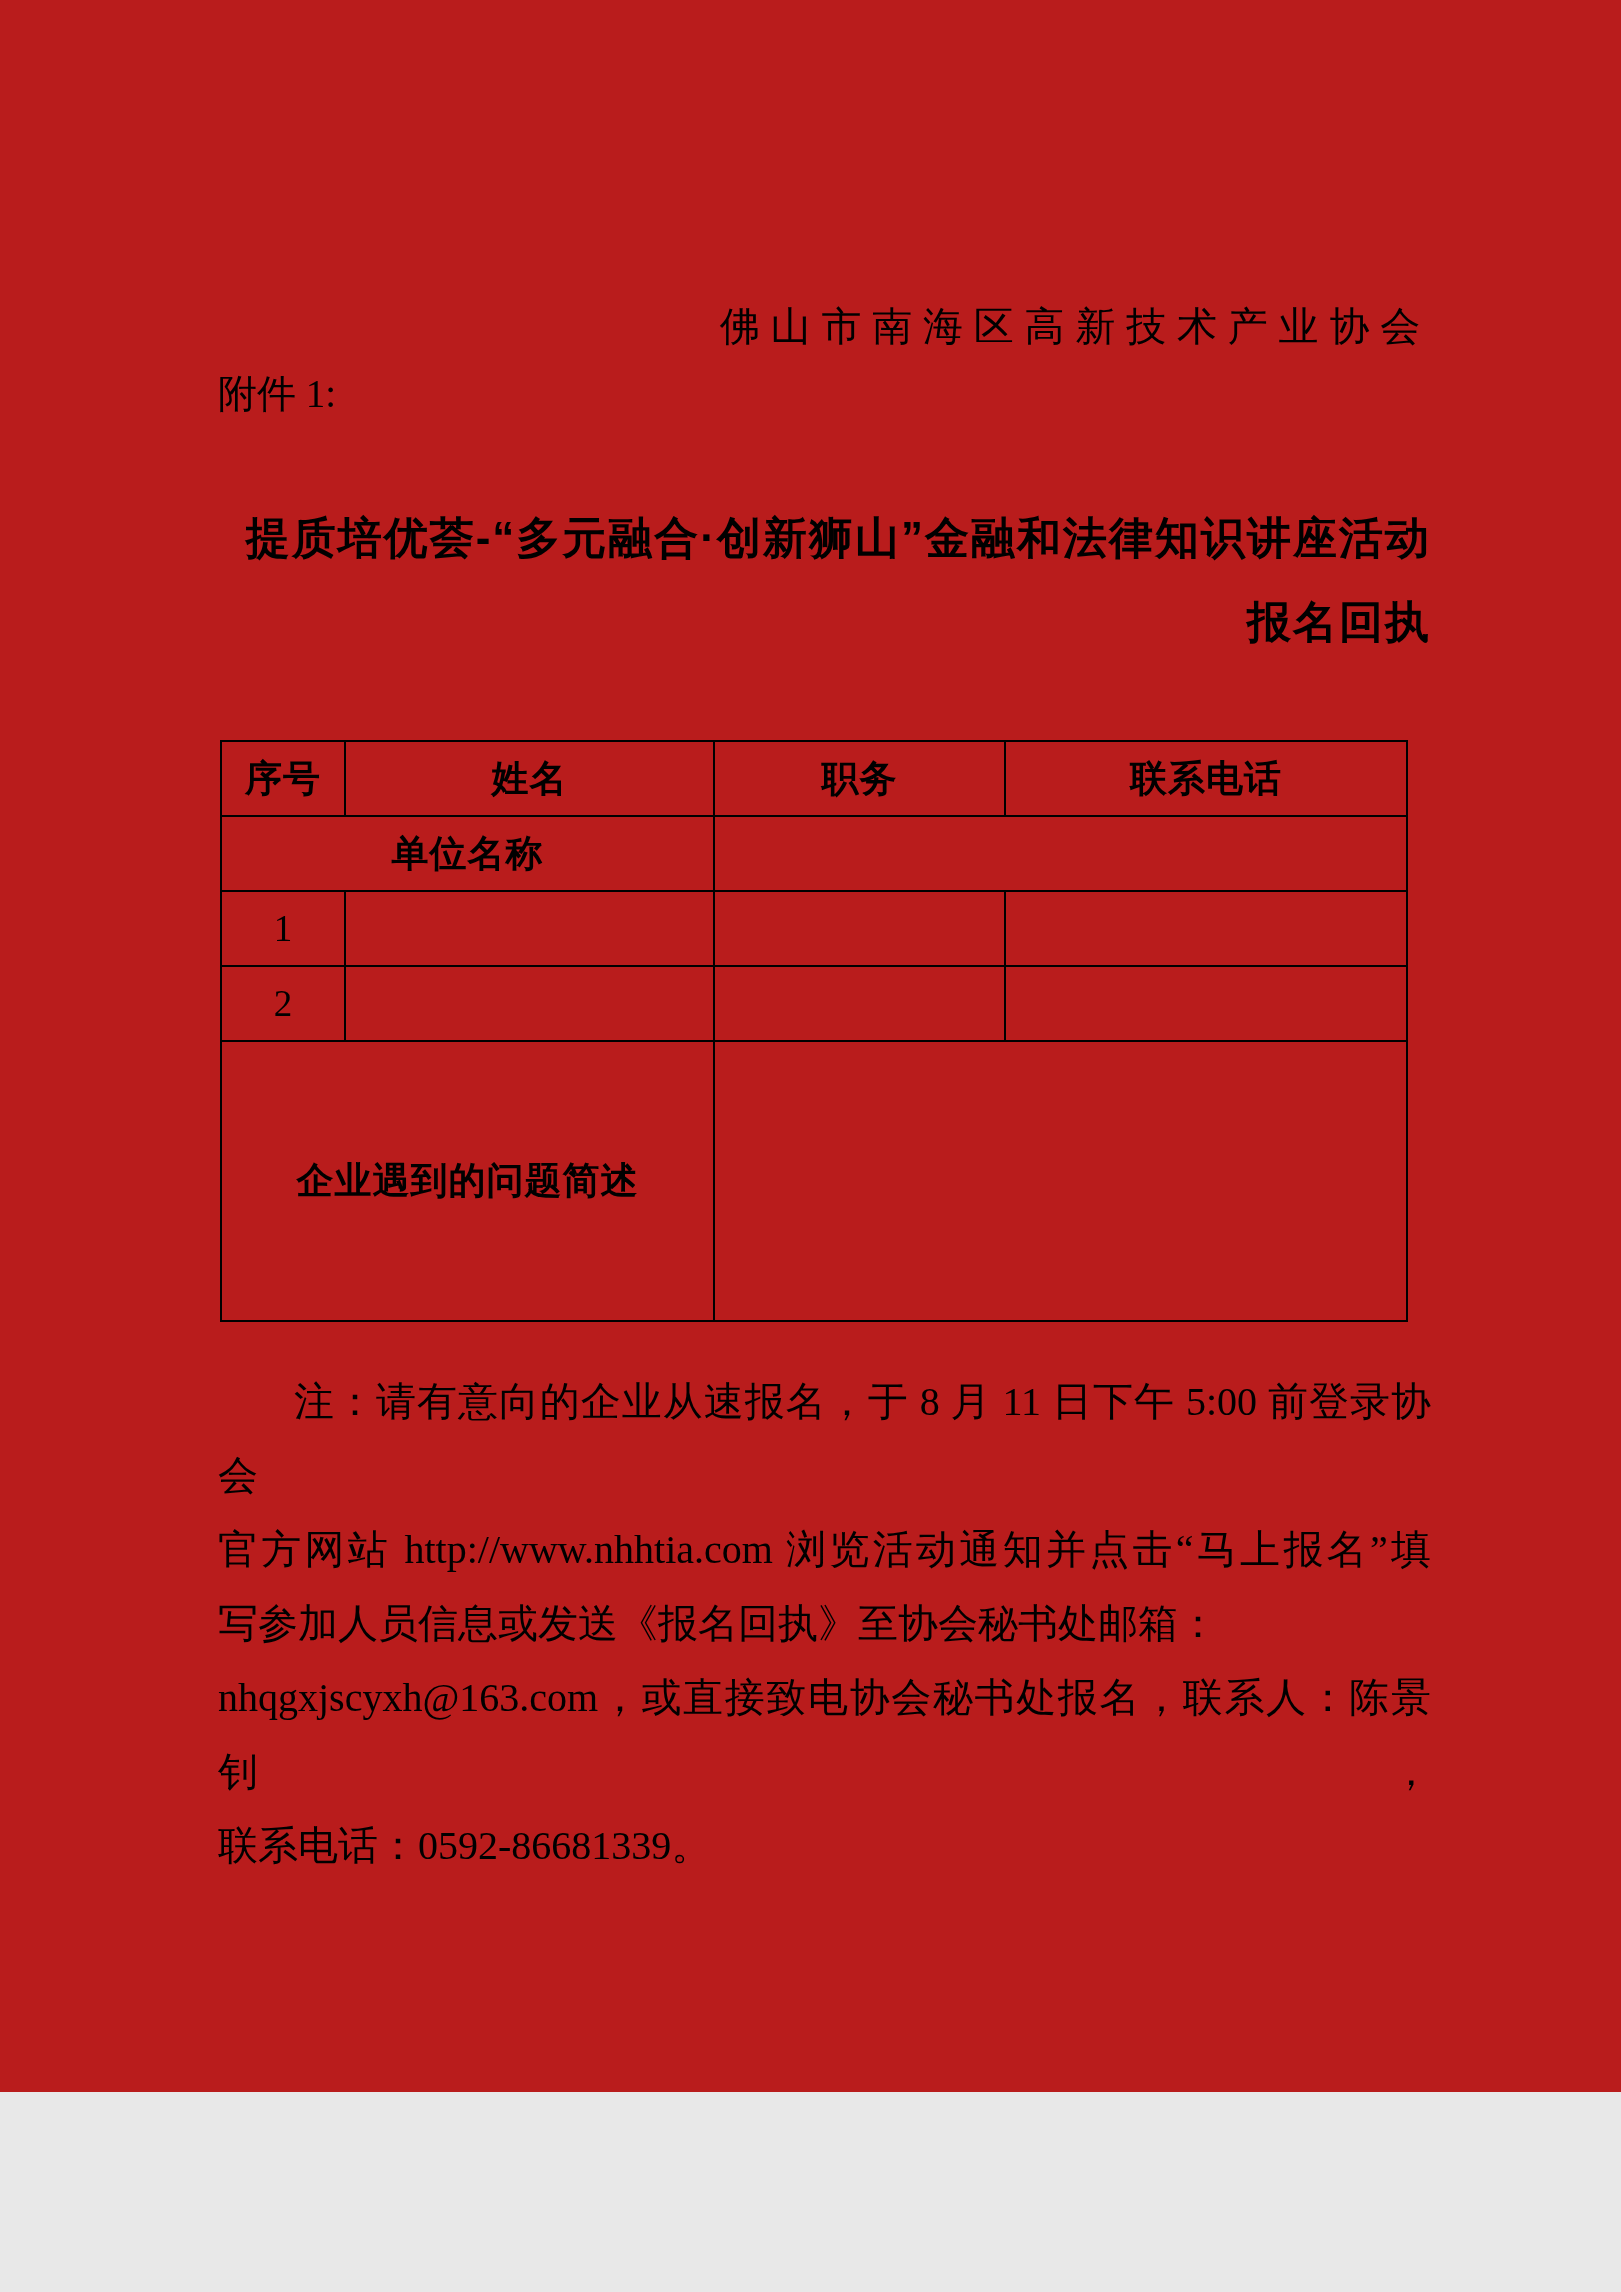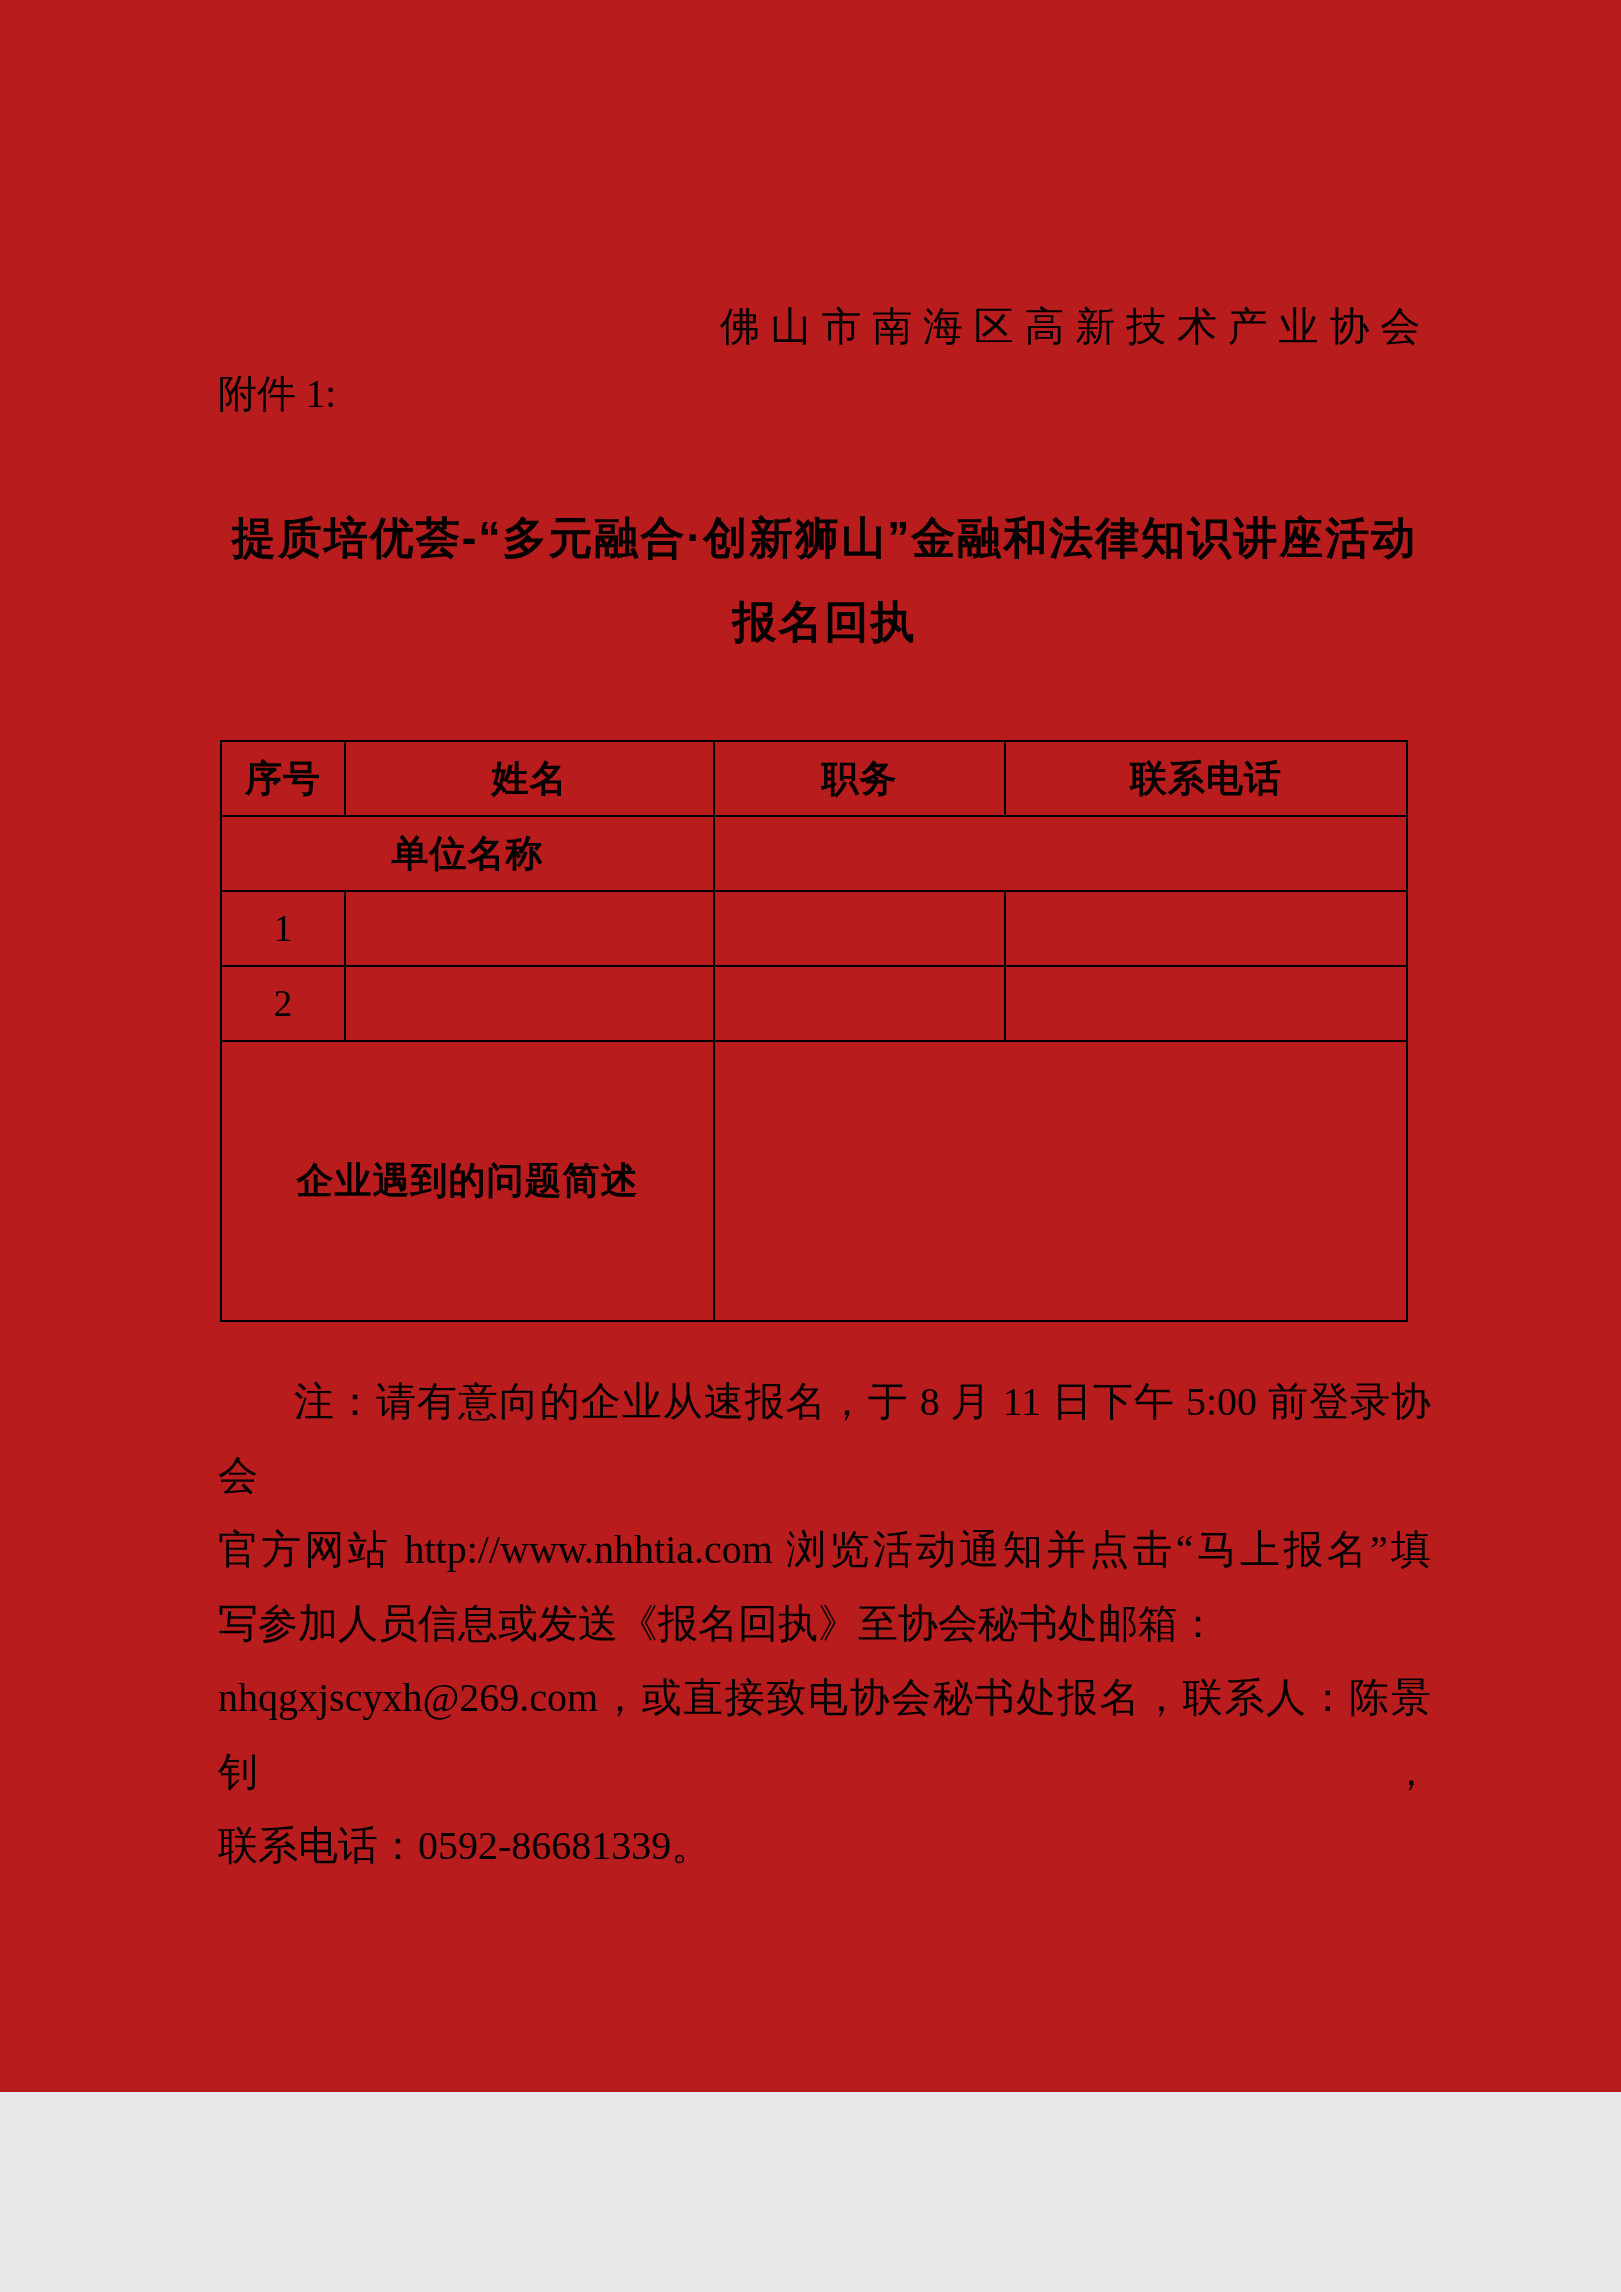--- a/index.html
+++ b/index.html
@@ -33,21 +33,21 @@
     line-height: 1.35;
     white-space: nowrap;
   }
   .attachment-line {
     margin-top: 13.7px;
     font-size: 39px;
     line-height: 1.35;
   }
   .doc-title {
     margin: 94px 0 0 0;
-    text-align: center;
+    text-align: right;
     font-family: "Liberation Sans", "DejaVu Sans", sans-serif;
     font-weight: 700;
     font-size: 44px;
     line-height: 1.1;
     letter-spacing: 2px;
   }
   .doc-title.second { margin-top: 35px; }
 
   table.reg-table {
     border-collapse: collapse;
@@ -145,21 +145,21 @@
           <td colspan="2" class="problem-label-cell">企业遇到的问题简述</td>
           <td colspan="2"></td>
         </tr>
       </tbody>
     </table>
 
     <div class="note">
       <div class="note-line just first-indent">注：请有意向的企业从速报名，于 8 月 11 日下午 5:00 前登录协会</div>
       <div class="note-line just">官方网站 http://www.nhhtia.com 浏览活动通知并点击“马上报名”填</div>
       <div class="note-line">写参加人员信息或发送《报名回执》至协会秘书处邮箱：</div>
-      <div class="note-line just">nhqgxjscyxh@269.com，或直接致电协会秘书处报名，联系人：陈景钊，</div>
+      <div class="note-line just">nhqgxjscyxh@163.com，或直接致电协会秘书处报名，联系人：陈景钊，</div>
       <div class="note-line">联系电话：0592-86681339。</div>
     </div>
 
   </div>
 
   <div class="page-number">- 3 -</div>
 </div>
 
 
 </body></html>

